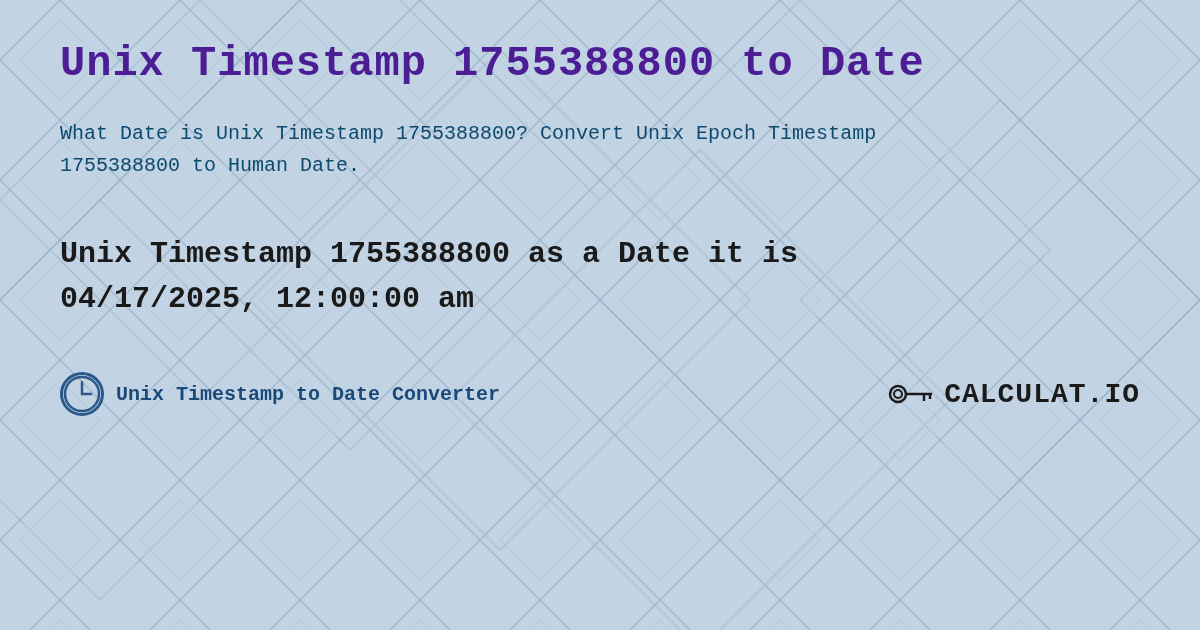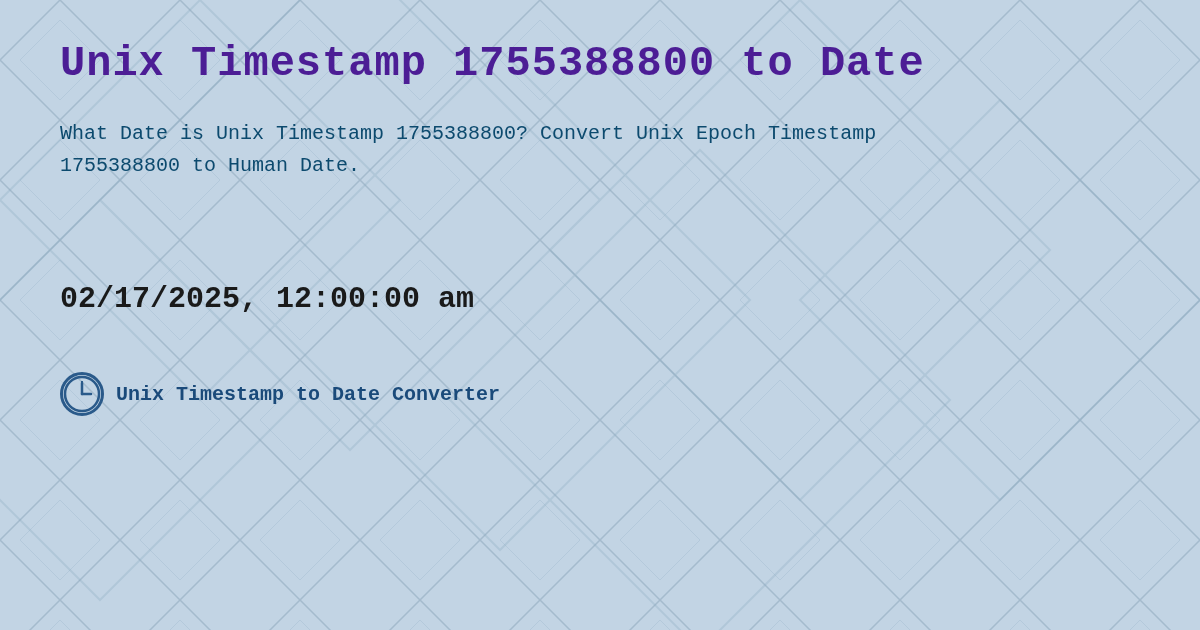--- a/index.html
+++ b/index.html
@@ -161,32 +161,46 @@
 </svg>
 
 <div class="content">
 
   <h1 class="main-title">Unix Timestamp 1755388800 to Date</h1>
 
   <p class="description">What Date is Unix Timestamp 1755388800? Convert Unix Epoch Timestamp 1755388800 to Human Date.</p>
 
   <div class="result-section">
     <p class="result-text">
-      <br>
-      <span>02/17/2025, 12:00:00 am</span>
+      <span>Unix Timestamp 1755388800 as a Date it is</span><br>
+      <span>04/17/2025, 12:00:00 am</span>
     </p>
   </div>
 
   <div class="footer">
     <div class="footer-left">
 
       <div class="clock-icon">
         <svg width="38" height="38" viewBox="0 0 38 38" xmlns="http://www.w3.org/2000/svg">
           <circle cx="19" cy="19" r="17" fill="none" stroke="#2a5a8a" stroke-width="2.5"></circle>
           <line x1="19" y1="8" x2="19" y2="19" stroke="#2a5a8a" stroke-width="2.5" stroke-linecap="round"></line>
           <line x1="19" y1="19" x2="28" y2="19" stroke="#2a5a8a" stroke-width="2.5" stroke-linecap="round"></line>
         </svg>
       </div>
       <span class="footer-label">Unix Timestamp to Date Converter</span>
     </div>
 
+    <div class="logo-area">
+
+      <div class="logo-icon">
+        <svg width="50" height="40" viewBox="0 0 50 40" xmlns="http://www.w3.org/2000/svg">
+
+          <circle cx="12" cy="20" r="8" fill="none" stroke="#1a1a1a" stroke-width="2.5"></circle>
+          <circle cx="12" cy="20" r="4" fill="none" stroke="#1a1a1a" stroke-width="2"></circle>
+          <line x1="20" y1="20" x2="46" y2="20" stroke="#1a1a1a" stroke-width="2.5"></line>
+          <line x1="38" y1="20" x2="38" y2="27" stroke="#1a1a1a" stroke-width="2.5"></line>
+          <line x1="44" y1="20" x2="44" y2="25" stroke="#1a1a1a" stroke-width="2.5"></line>
+        </svg>
+      </div>
+      <span class="logo-text">CALCULAT.IO</span>
+    </div>
   </div>
 </div>
 
 </body></html>

